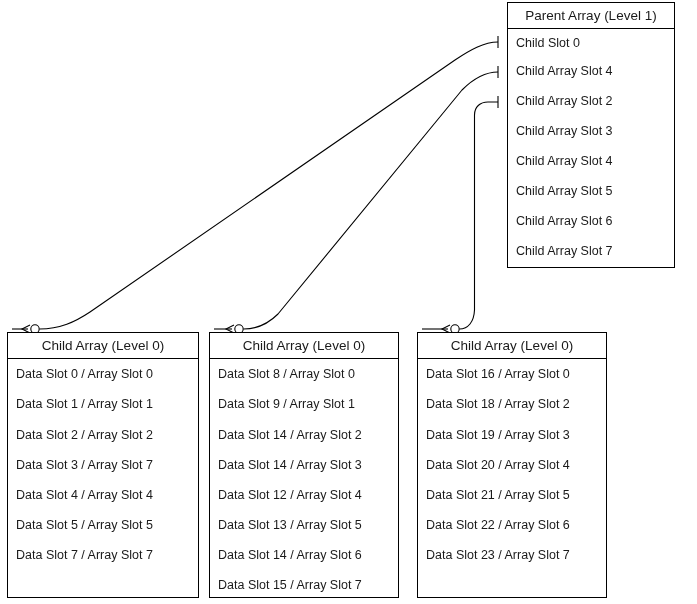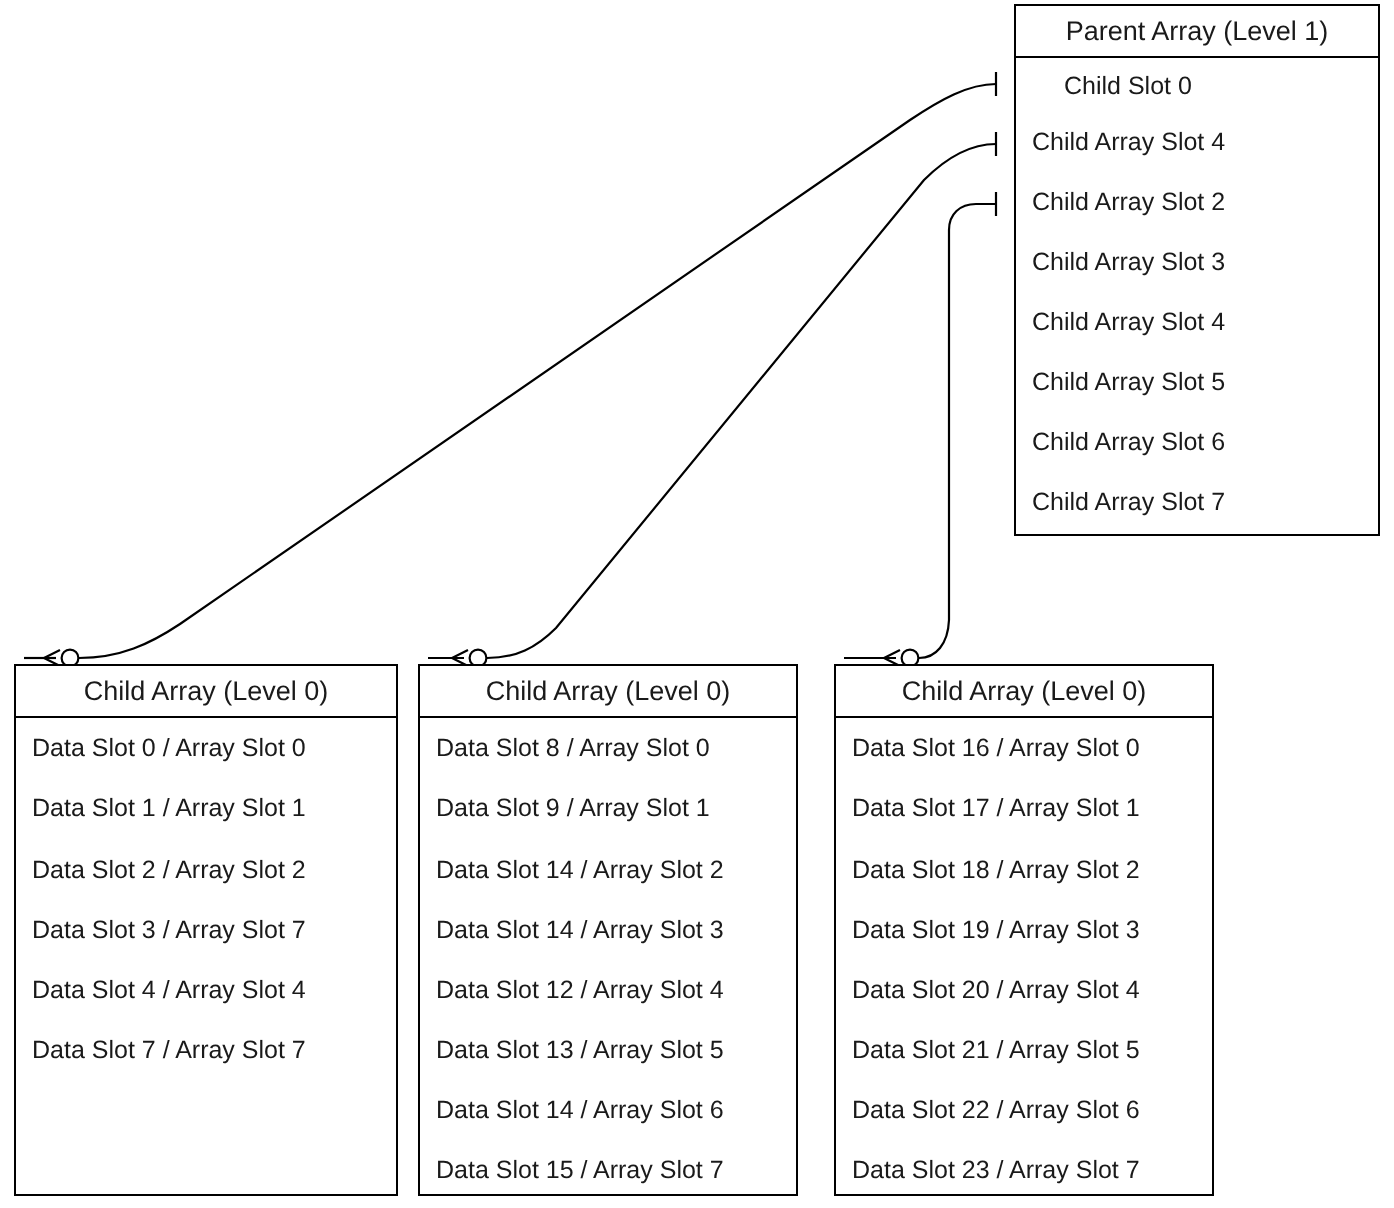--- a/index.html
+++ b/index.html
@@ -42,21 +42,21 @@
     box-sizing: border-box;
     font-size: 12.5px;
     color: #1a1a1a;
     padding-left: 8px;
     white-space: nowrap;
     overflow: hidden;
     display: flex;
     align-items: center;
   }
   #parent-array .row { height: 30px; }
-  #parent-array .row:first-child { height: 27px; margin-left: 16px; }
+  #parent-array .row:first-child { height: 27px; }
   .child-array .row { height: 30px; }
   .child-array .row:nth-child(1) { height: 29px; }
   .child-array .row:nth-child(2) { height: 32px; }
   svg.edges {
     position: absolute;
     left: 0;
     top: 0;
     width: 697px;
     height: 604px;
     pointer-events: none;
@@ -94,21 +94,21 @@
 
     <g>
       <path d="M 448 329 L 422 329"></path>
       <path d="M 450 325 L 442 329 L 450 333"></path>
       <circle cx="455" cy="329" r="4.2"></circle>
       <path d="M 459.5 329 C 468 329 474 322 474.5 310 L 474.5 115 C 474.5 107 480 102 488 102 L 498 102"></path>
       <line x1="498" y1="96" x2="498" y2="108"></line>
     </g>
   </svg>
 
-  <div class="box" id="parent-array" style="left:507px; top:2px; width:183px; height:266px;">
+  <div class="box" id="parent-array" style="left:507px; top:2px; width:168px; height:266px;">
     <div class="box-header">Parent Array (Level 1)</div>
     <div class="box-rows">
       <div class="row">Child Slot 0</div>
       <div class="row">Child Array Slot 4</div>
       <div class="row">Child Array Slot 2</div>
       <div class="row">Child Array Slot 3</div>
       <div class="row">Child Array Slot 4</div>
       <div class="row">Child Array Slot 5</div>
       <div class="row">Child Array Slot 6</div>
       <div class="row">Child Array Slot 7</div>
@@ -116,20 +116,21 @@
   </div>
 
   <div class="box child-array" id="child-array-0" style="left:7px; top:332px; width:192px; height:266px;">
     <div class="box-header">Child Array (Level 0)</div>
     <div class="box-rows">
       <div class="row">Data Slot 0 / Array Slot 0</div>
       <div class="row">Data Slot 1 / Array Slot 1</div>
       <div class="row">Data Slot 2 / Array Slot 2</div>
       <div class="row">Data Slot 3 / Array Slot 7</div>
       <div class="row">Data Slot 4 / Array Slot 4</div>
+      <div class="row">Data Slot 5 / Array Slot 5</div>
       <div class="row">Data Slot 7 / Array Slot 7</div>
     </div>
   </div>
 
   <div class="box child-array" id="child-array-1" style="left:209px; top:332px; width:190px; height:266px;">
     <div class="box-header">Child Array (Level 0)</div>
     <div class="box-rows">
       <div class="row">Data Slot 8 / Array Slot 0</div>
       <div class="row">Data Slot 9 / Array Slot 1</div>
       <div class="row">Data Slot 14 / Array Slot 2</div>
@@ -138,21 +139,20 @@
       <div class="row">Data Slot 13 / Array Slot 5</div>
       <div class="row">Data Slot 14 / Array Slot 6</div>
       <div class="row">Data Slot 15 / Array Slot 7</div>
     </div>
   </div>
 
   <div class="box child-array" id="child-array-2" style="left:417px; top:332px; width:190px; height:266px;">
     <div class="box-header">Child Array (Level 0)</div>
     <div class="box-rows">
       <div class="row">Data Slot 16 / Array Slot 0</div>
-      <div class="row">Data Slot 17 / Array Slot 1</div>
       <div class="row">Data Slot 18 / Array Slot 2</div>
       <div class="row">Data Slot 19 / Array Slot 3</div>
       <div class="row">Data Slot 20 / Array Slot 4</div>
       <div class="row">Data Slot 21 / Array Slot 5</div>
       <div class="row">Data Slot 22 / Array Slot 6</div>
       <div class="row">Data Slot 23 / Array Slot 7</div>
     </div>
   </div>
 
 </div>

